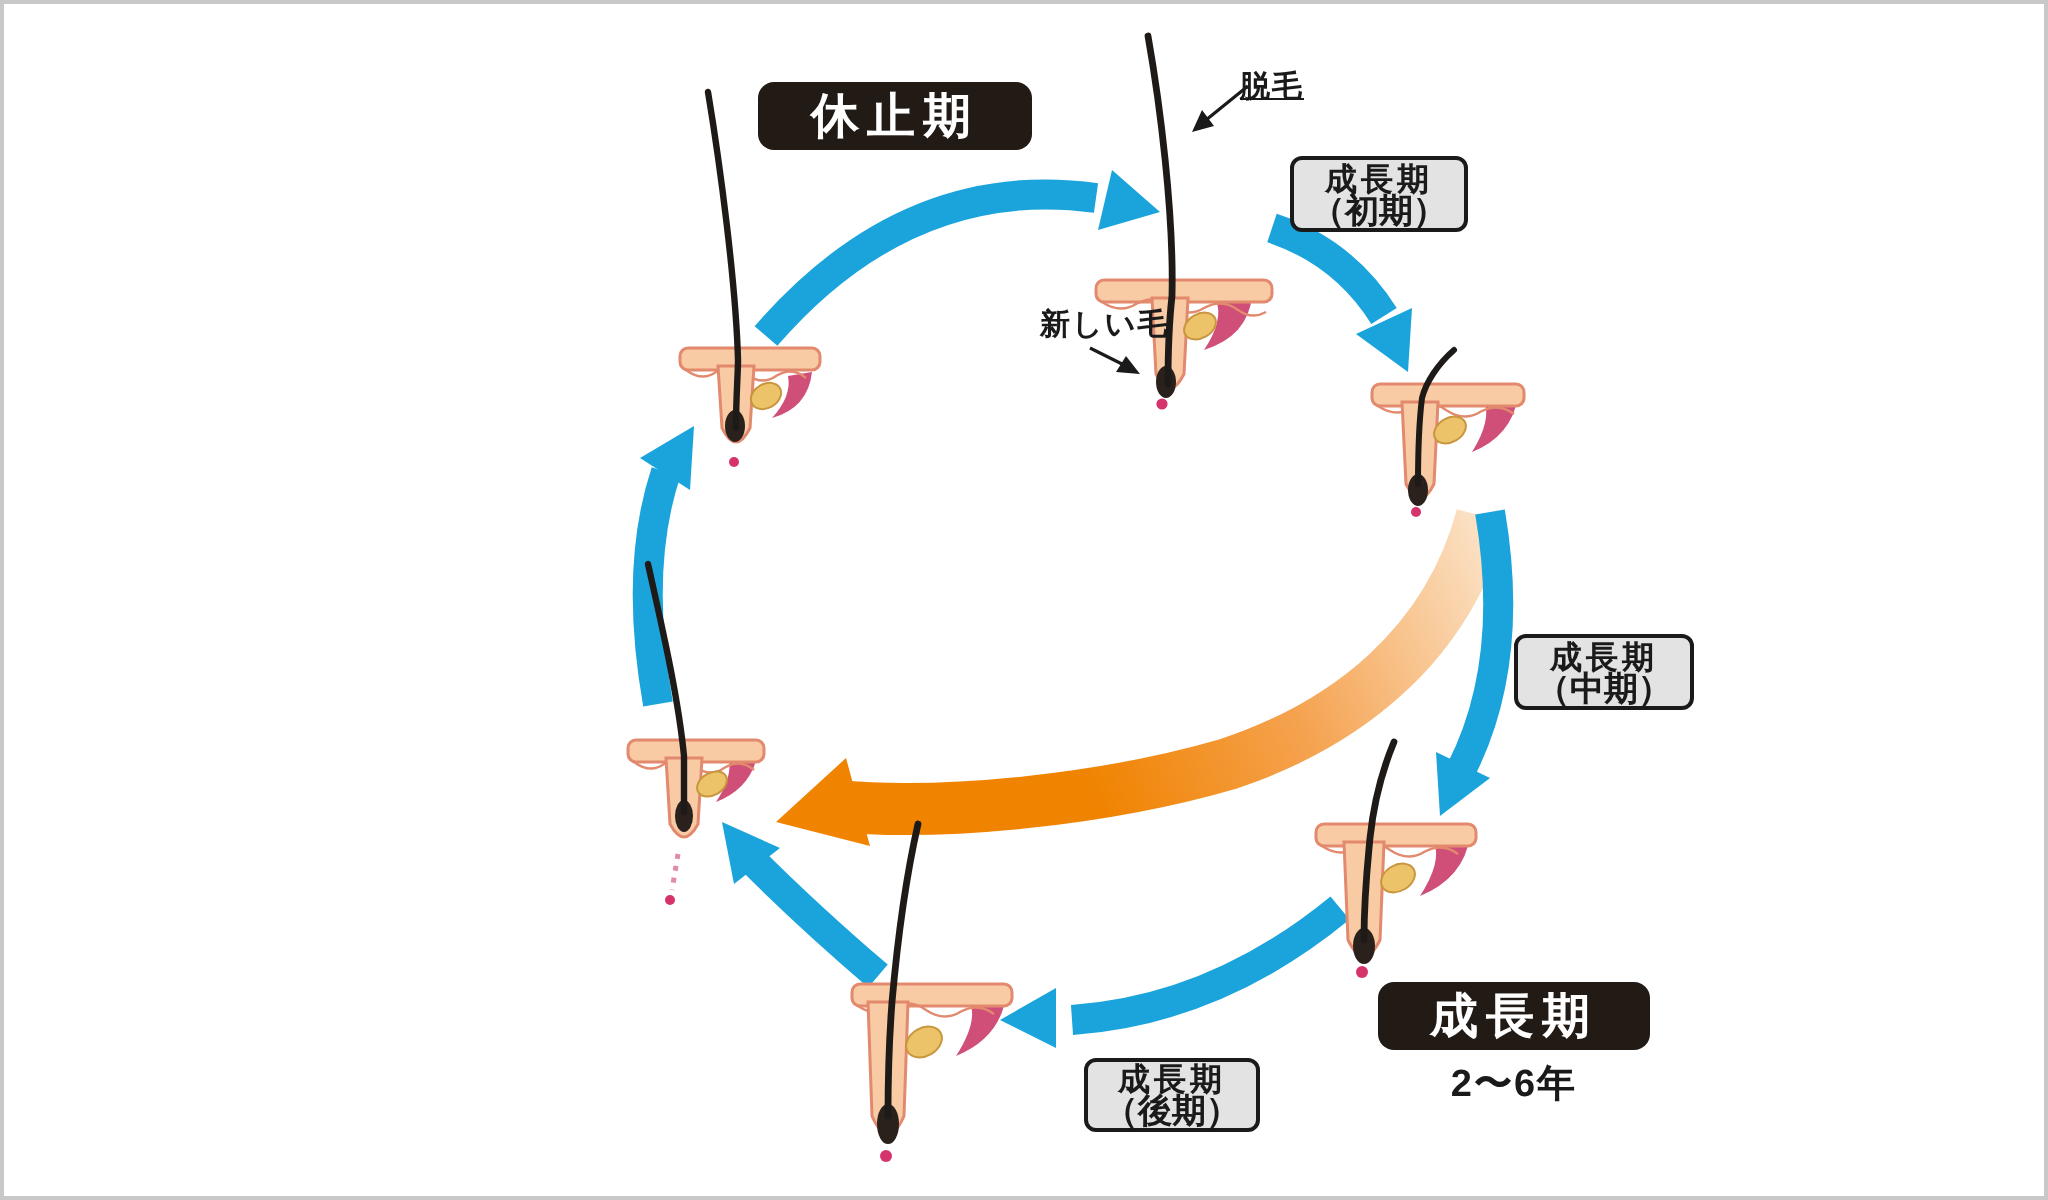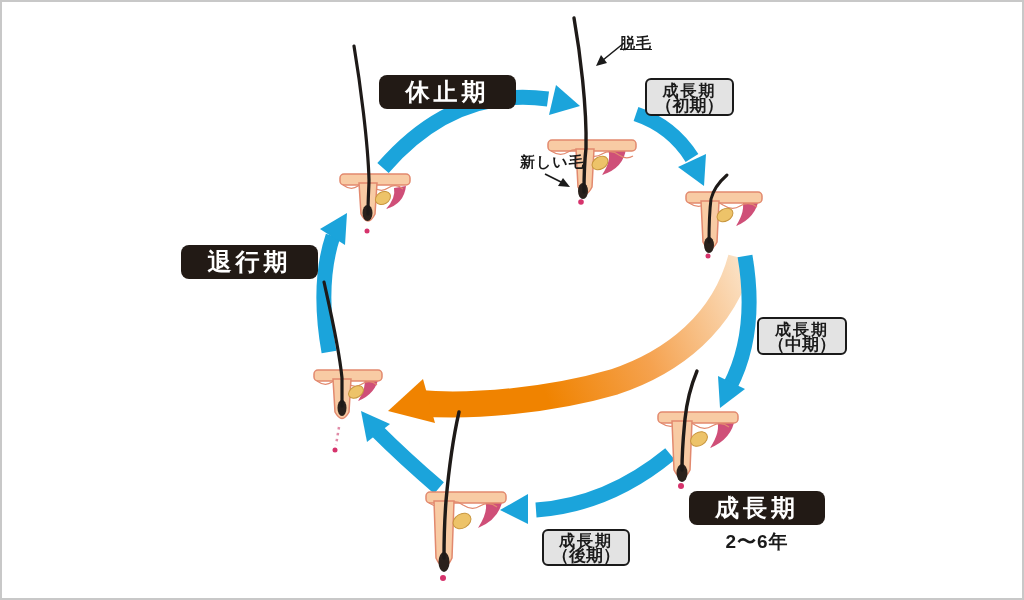--- a/index.html
+++ b/index.html
@@ -154,37 +154,36 @@
     <g stroke="#1a1a1a" fill="#1a1a1a">
       <path d="M 622,41 L 601,58" stroke-width="1.6" fill="none"></path>
       <polygon points="594,64 599,53 605,61" stroke="none"></polygon>
     </g>
     <g stroke="#1a1a1a" fill="#1a1a1a">
       <path d="M 543,172 L 559,180" stroke-width="1.6" fill="none"></path>
       <polygon points="568,185 556,184 561,176" stroke="none"></polygon>
     </g>
   </svg>
 
-  <div class="lbl phase-black" style="left:377px;top:39px;width:137px;height:34px;margin-top:34px;">休止期</div>
+  <div class="lbl phase-black" style="left:377px;top:39px;width:137px;height:34px;">休止期</div>
 
   <div class="lbl small-note" style="left:618px;top:32px;width:60px;text-align:left;text-decoration:underline;">脱毛</div>
 
   <div class="lbl phase-gray" style="left:643px;top:76px;width:89px;height:38px;">
     <span class="l1">成長期</span>
     <span class="l2">（初期）</span>
   </div>
 
   <div class="lbl small-note" style="left:486px;top:151px;width:80px;text-align:left;margin-left:32px;">新しい毛</div>
 
   <div class="lbl phase-gray" style="left:755px;top:315px;width:90px;height:38px;">
     <span class="l1">成長期</span>
     <span class="l2">（中期）</span>
   </div>
 
-  <div class="lbl phase-black" style="left:179px;top:243px;width:137px;height:34px;">退行期</div>
 
 
   <div class="lbl phase-black" style="left:687px;top:489px;width:136px;height:34px;">成長期</div>
   <div class="lbl duration" style="left:687px;top:527px;width:136px;">2〜6年</div>
 
   <div class="lbl phase-gray" style="left:540px;top:527px;width:88px;height:37px;">
     <span class="l1">成長期</span>
     <span class="l2">（後期）</span>
   </div>
 

